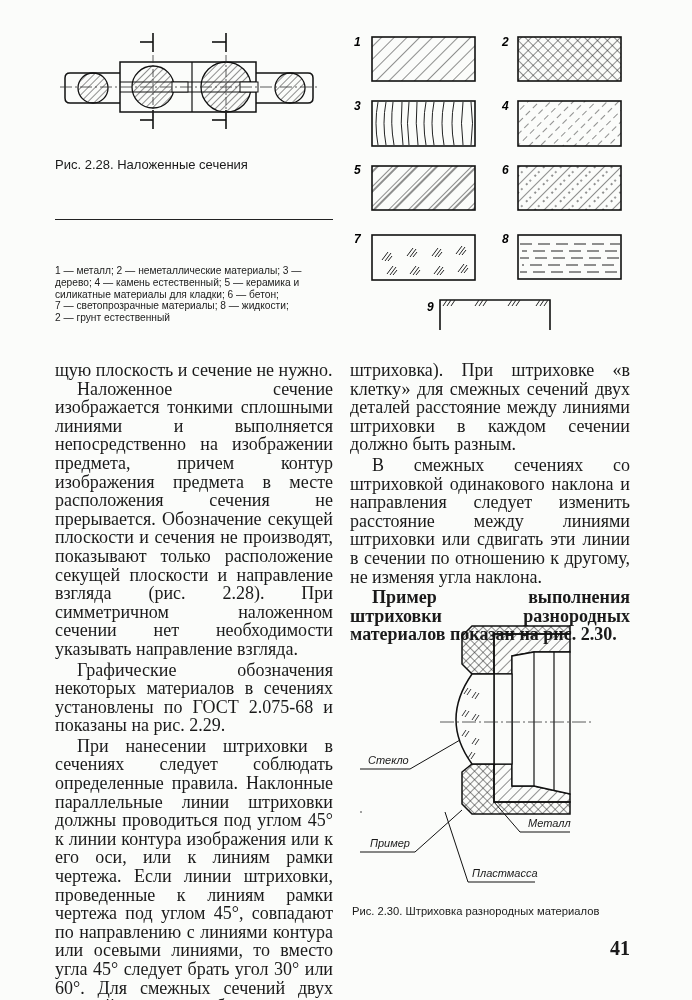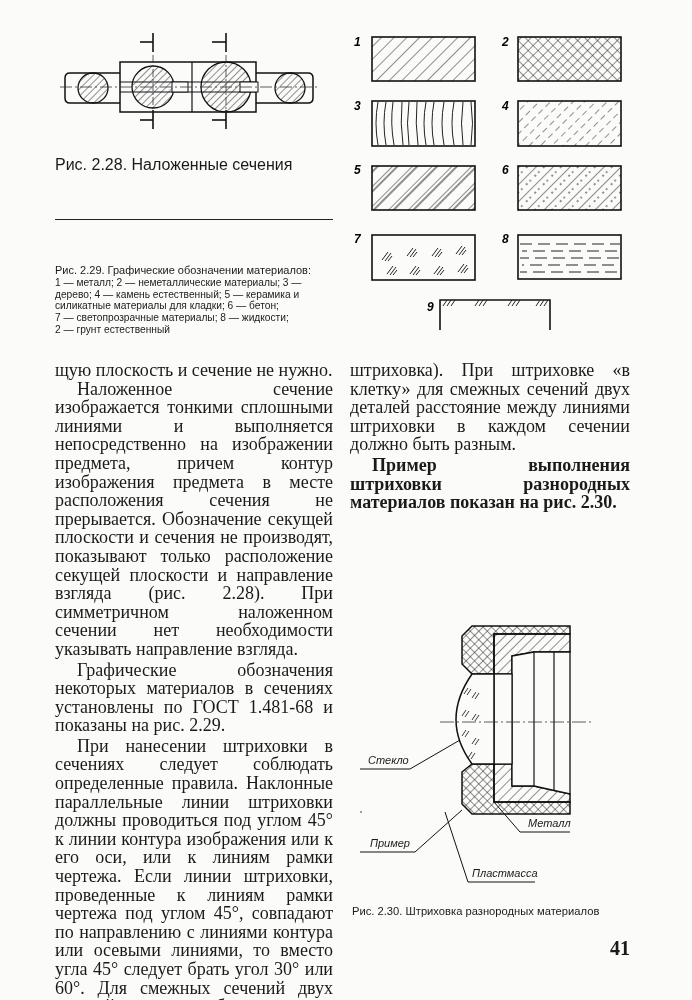--- a/index.html
+++ b/index.html
@@ -2,21 +2,21 @@
 <html><head>
 <meta charset="utf-8">
 <style>
   html, body { margin:0; padding:0; }
   body {
     width:692px; height:1000px; background:#fbfcfa; position:relative; overflow:hidden;
     font-family:"Liberation Serif", "DejaVu Serif", serif; color:#1a1a1a;
   }
   .abs { position:absolute; }
   svg { display:block; }
-  .caption { font-family:"Liberation Sans","DejaVu Sans",sans-serif; font-size:16px; line-height:14px; }
+  .caption { font-family:"Liberation Sans","DejaVu Sans",sans-serif; font-size:13px; line-height:14px; }
   .legend { font-family:"Liberation Sans","DejaVu Sans",sans-serif; font-size:10.2px; line-height:11.8px; }
   .body-text { font-size:18px; line-height:18.6px; text-align:justify; }
   .body-text p { margin:0; }
   .indent { text-indent:22px; }
   .num { font-family:"Liberation Sans","DejaVu Sans",sans-serif; font-style:italic; font-weight:bold; font-size:12px; }
   .lbl { font-family:"Liberation Sans","DejaVu Sans",sans-serif; font-style:italic; font-size:11px; }
 </style>
 </head>
 <body>
 
@@ -57,21 +57,20 @@
     <line x1="0" y1="57" x2="260" y2="57" stroke="#333" stroke-width="0.8" stroke-dasharray="12 3 2 3"></line>
     <line x1="93" y1="25" x2="93" y2="88" stroke="#333" stroke-width="0.8" stroke-dasharray="8 2 2 2"></line>
     <line x1="166" y1="25" x2="166" y2="88" stroke="#333" stroke-width="0.8" stroke-dasharray="8 2 2 2"></line>
   </svg>
 </div>
 <div class="abs caption" style="left:55px;top:158px;">Рис. 2.28. Наложенные сечения</div>
 
 <div class="abs" style="left:55px;top:219px;width:278px;height:0;border-top:1.5px solid #222;"></div>
 
 <div class="abs legend" style="left:55px;top:265px;width:280px;">
-  <div style="font-size:11px;text-align:justify;">Рис. 2.29. Графические обозначении материалов:</div>
   <div style="font-style:normal;">
     <div>1 — металл; 2 — неметаллические материалы; 3 —</div>
     <div>дерево; 4 — камень естественный; 5 — керамика и</div>
     <div>силикатные материалы для кладки; 6 — бетон;</div>
     <div>7 — светопрозрачные материалы; 8 — жидкости;</div>
     <div>2 — грунт естественный</div>
   </div>
 </div>
 
 <div class="abs" style="left:350px;top:30px;width:300px;height:320px;">
@@ -200,26 +199,27 @@
       <line x1="186" y1="276" x2="190" y2="270"></line>
         <line x1="190" y1="276" x2="194" y2="270"></line>
         <line x1="194" y1="276" x2="198" y2="270"></line>
     </g>
   </svg>
 </div>
 
 <div class="abs body-text" style="left:55px;top:361px;width:278px;">
   <p>щую плоскость и сечение не нужно.</p>
   <p class="indent">Наложенное сечение изображается тонкими сплошными линиями и выполняется непосредственно на изображении предмета, причем контур изображения предмета в месте расположения сечения не прерывается. Обозначение секущей плоскости и сечения не производят, показывают только расположение секущей плоскости и направление взгляда (рис. 2.28). При симметричном наложенном сечении нет необходимости указывать направление взгляда.</p>
-  <p class="indent" style="margin-top:2px;">Графические обозначения некоторых материалов в сечениях установлены по ГОСТ 1.481-68 и показаны на рис. 2.29.</p>
+  <p class="indent" style="margin-top:2px;">Графические обозначения некоторых материалов в сечениях установлены по ГОСТ 2.075-68 и показаны на рис. 2.29.</p>
   <p class="indent" style="margin-top:2px;">При нанесении штриховки в сечениях следует соблюдать определенные правила. Наклонные параллельные линии штриховки должны проводиться под углом 45° к линии контура изображения или к его оси, или к линиям рамки чертежа. Если линии штриховки, проведенные к линиям рамки чертежа под углом 45°, совпадают по направлению с линиями контура или осевыми линиями, то вместо угла 45° следует брать угол 30° или 60°. Для смежных сечений двух деталей следует брать наклон линий штриховки для одного сечения вправо, для другого влево (встречная</p>
 </div>
 
 <div class="abs body-text" style="left:350px;top:361px;width:280px;">
   <p>штриховка). При штриховке «в клетку» для смежных сечений двух деталей расстояние между линиями штриховки в каждом сечении должно быть разным.</p>
+  <p class="indent" style="margin-top:2px;">В смежных сечениях со штриховкой одинакового наклона и направления следует изменить расстояние между линиями штриховки или сдвигать эти линии в сечении по отношению к другому, не изменяя угла наклона.</p>
   <p class="indent" style="margin-top:2px;font-weight:bold;">Пример выполнения штриховки разнородных материалов показан на рис. 2.30.</p>
 </div>
 
 <div class="abs" style="left:360px;top:622px;width:280px;height:270px;">
   <svg width="280" height="270" viewBox="0 0 280 270">
     <defs>
       <pattern id="xh" width="6" height="6" patternUnits="userSpaceOnUse" patternTransform="rotate(45)">
         <line x1="0" y1="0" x2="0" y2="6" stroke="#222" stroke-width="1"></line>
         <line x1="0" y1="0" x2="6" y2="0" stroke="#222" stroke-width="1"></line>
       </pattern>

